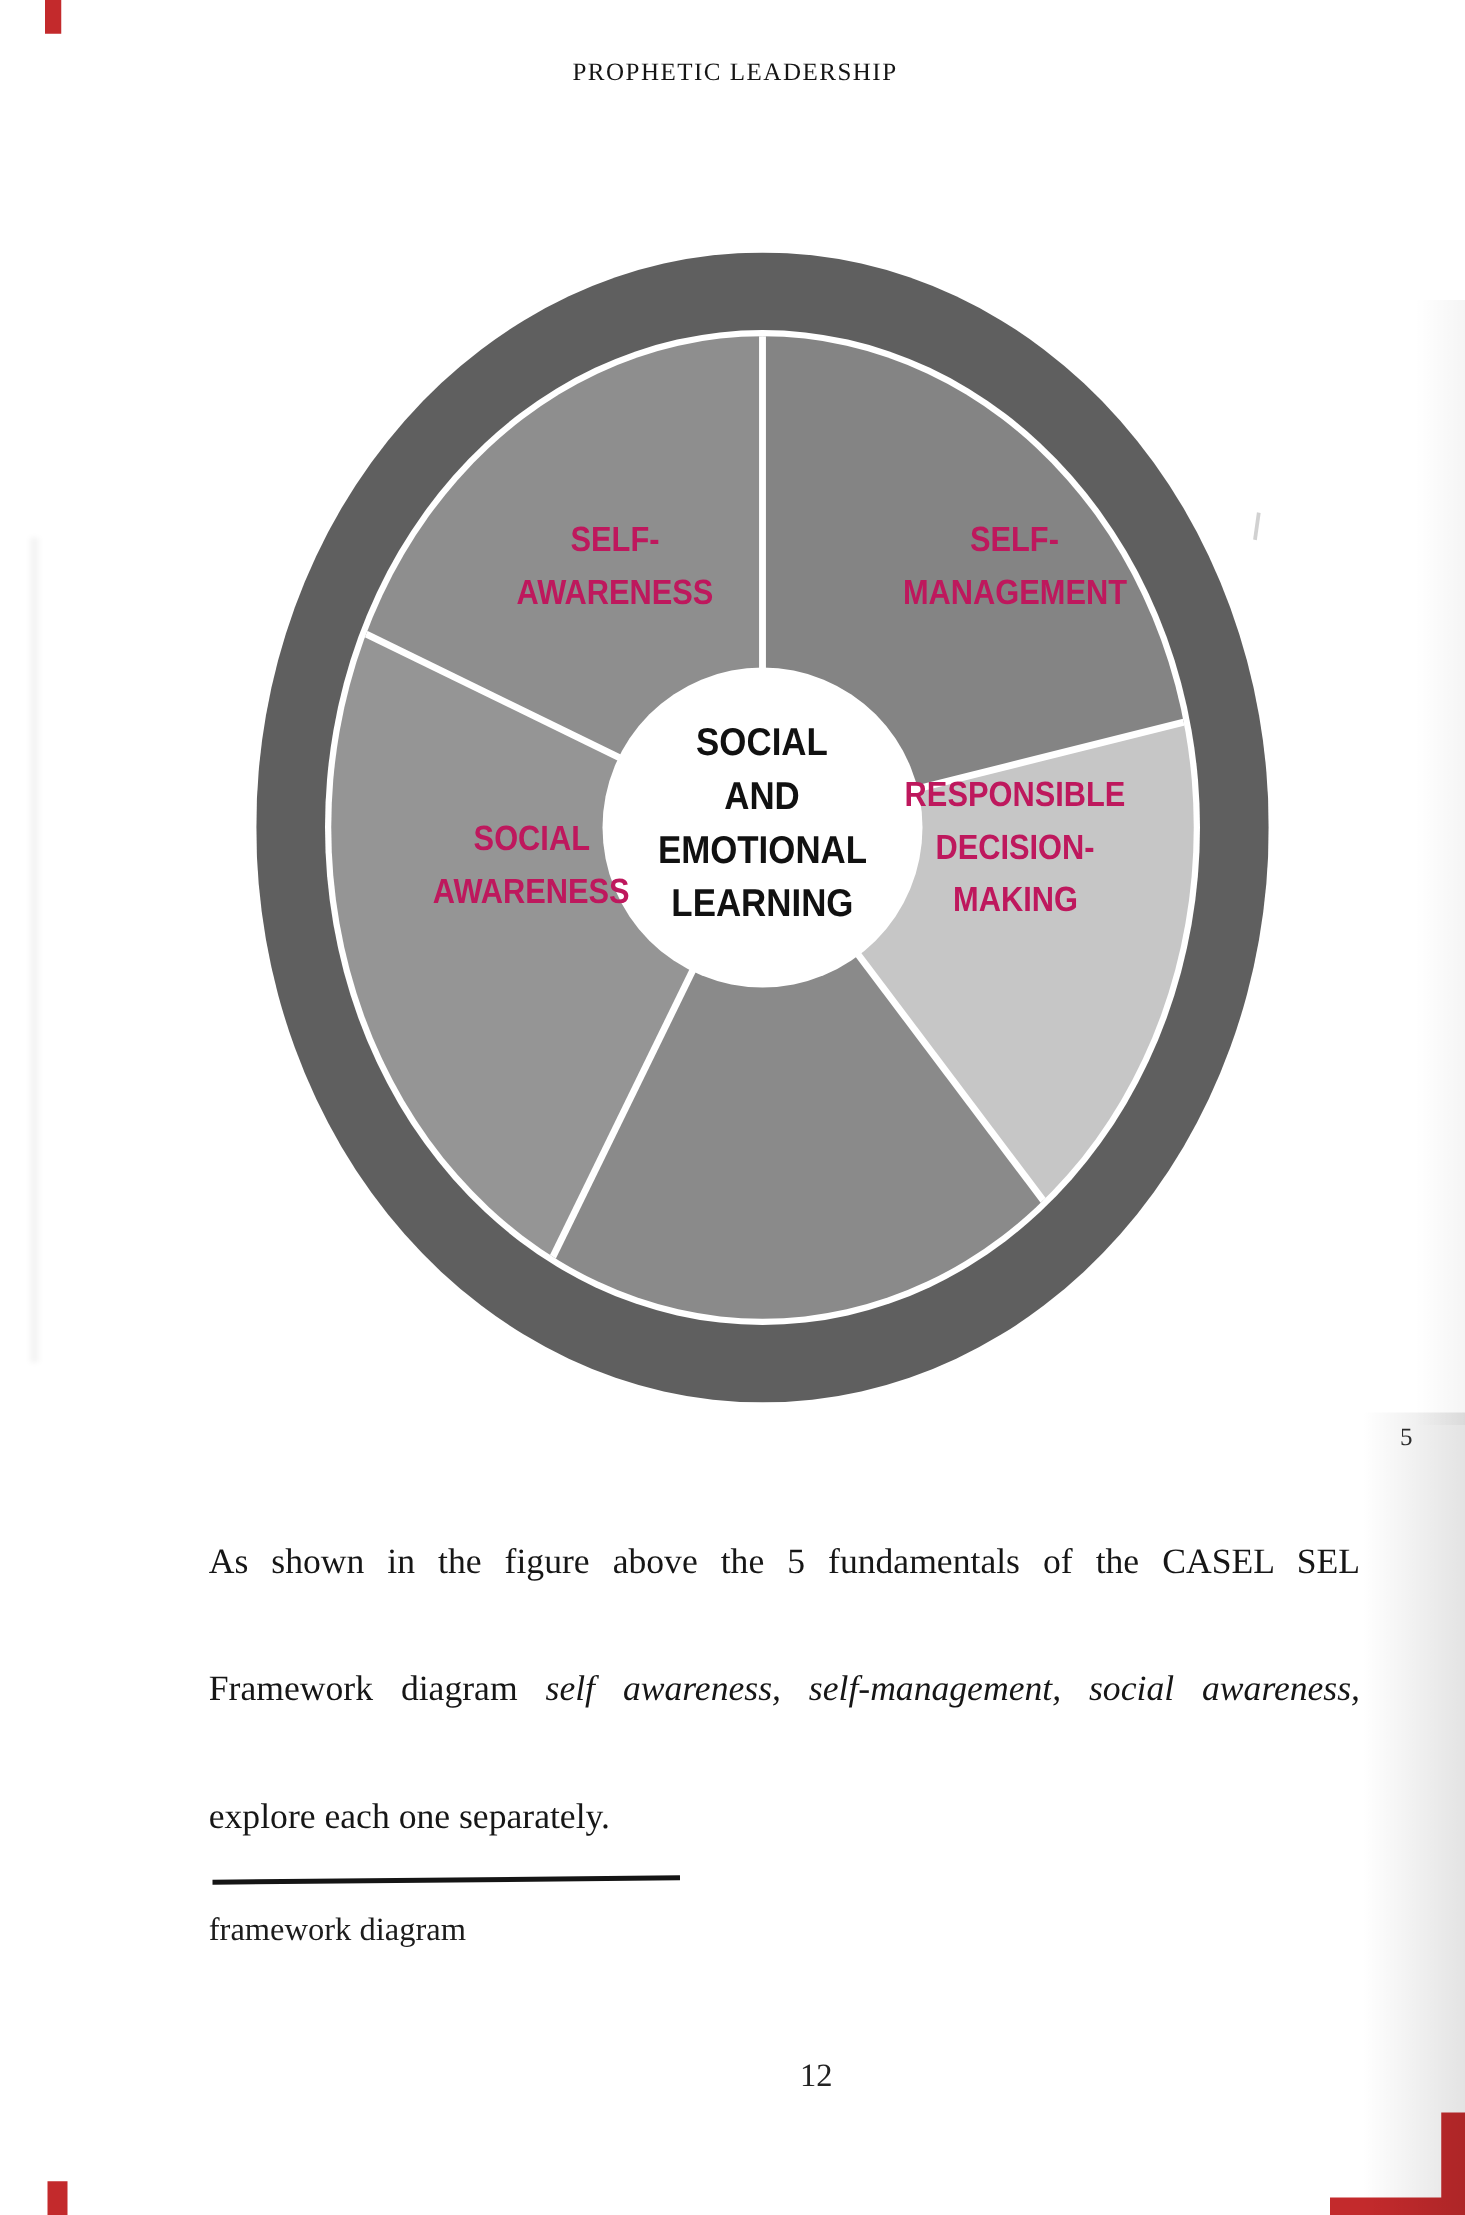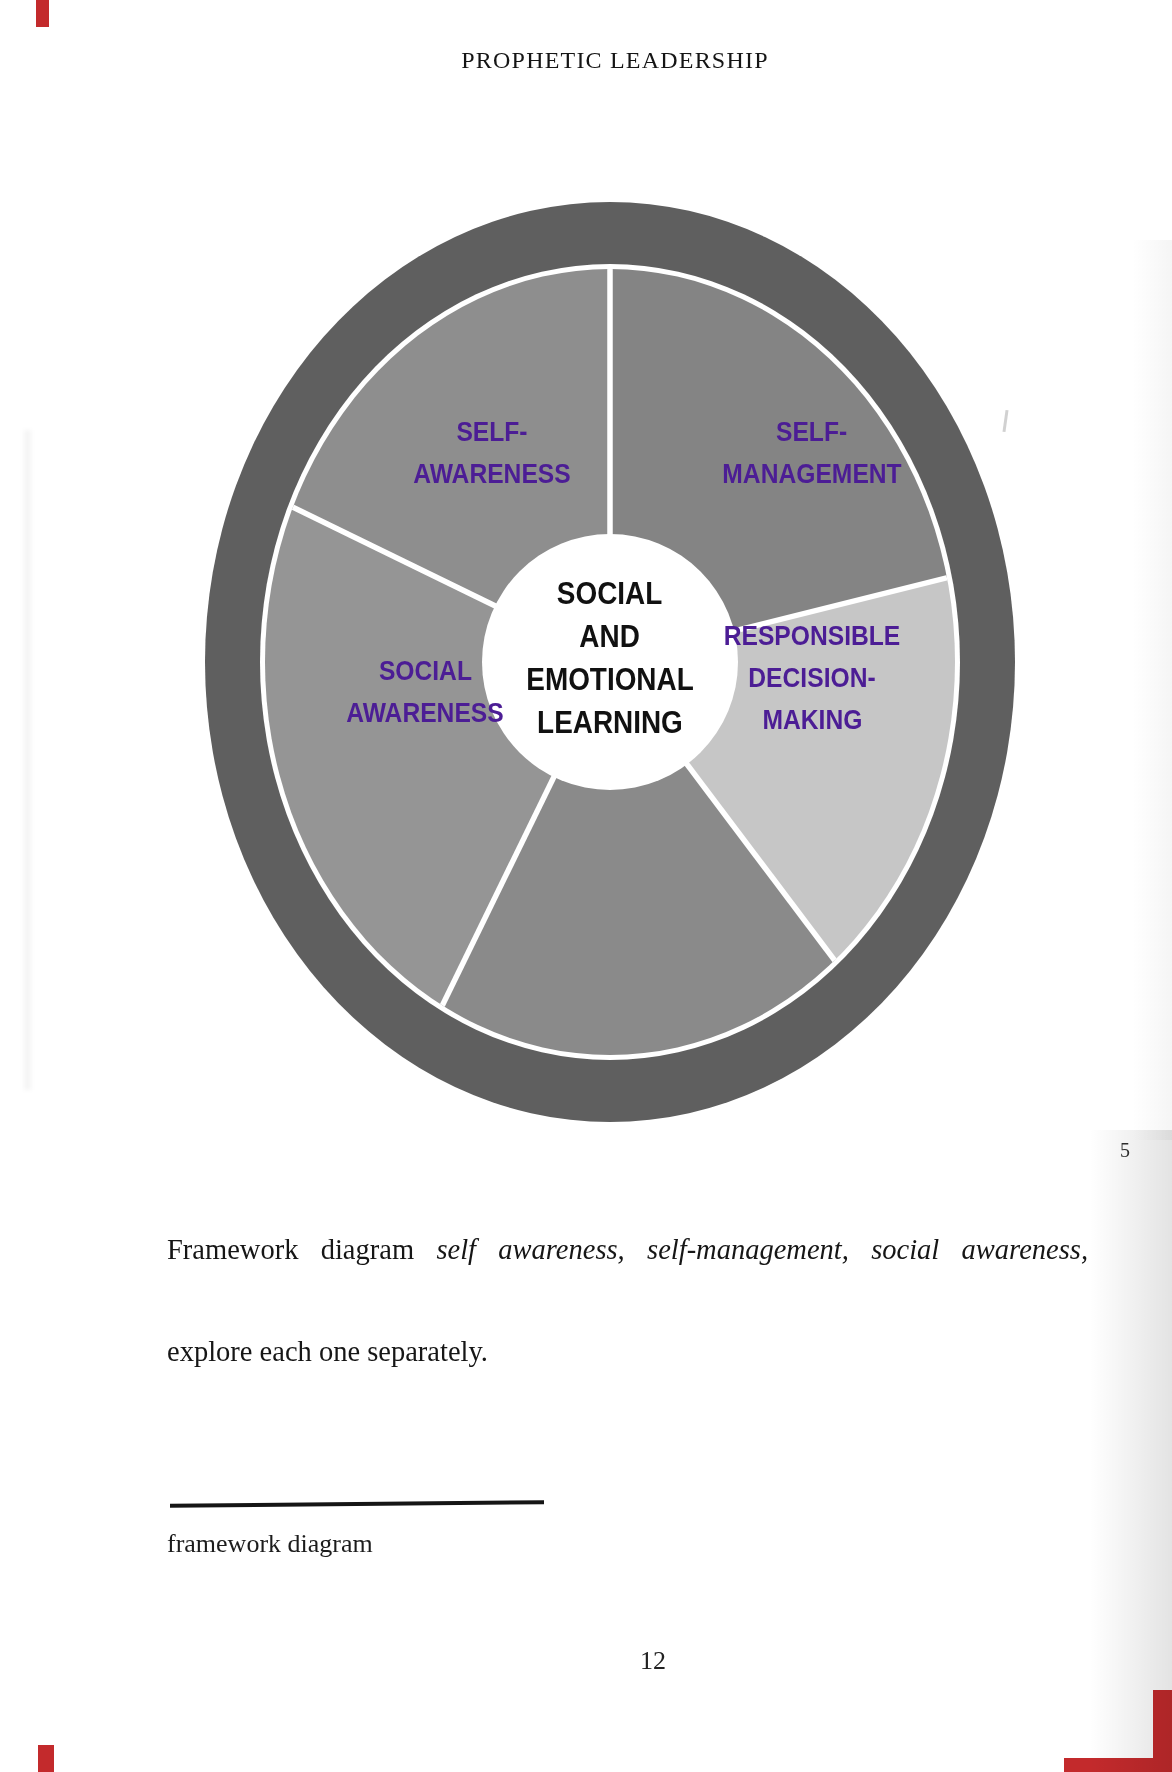--- a/index.html
+++ b/index.html
@@ -6,32 +6,32 @@
   .page{
     position:relative;
     width:1172px;height:1772px;
     background:#ffffff;
     overflow:hidden;
     font-family:"Liberation Serif", serif;
     color:#1b1b1b;
   }
   
   .title{
-    position:absolute;left:615px;top:47px;
+    position:absolute;left:588px;top:47px;
     transform:translateX(-50%);
-    font-size:24px;letter-spacing:1.2px;
+    font-size:20px;letter-spacing:1.2px;
     color:#151515;white-space:nowrap;
   }
   
   .wheel{position:absolute;left:205px;top:202px;width:810px;height:920px;}
   .seg-label{
     position:absolute;transform:translate(-50%,-50%);
     text-align:center;
     font-family:"Liberation Sans", sans-serif;font-weight:bold;
-    color:#4c1d95;font-size:28px;line-height:42px;white-space:nowrap;
+    color:#be185d;font-size:28px;line-height:42px;white-space:nowrap;
   }
   .seg-label .condense{display:inline-block;transform:scaleX(0.88);transform-origin:center;}
   .center-label{
     position:absolute;left:610px;top:658px;transform:translate(-50%,-50%);
     text-align:center;font-family:"Liberation Sans", sans-serif;font-weight:bold;
     color:#111;font-size:31px;line-height:43px;white-space:nowrap;
   }
   .center-label .condense{display:inline-block;transform:scaleX(0.9);transform-origin:center;}
   .copyright{
     position:absolute;left:615px;top:1138px;transform:translateX(-50%);
@@ -149,20 +149,21 @@
     <div><span class="condense">SOCIAL</span></div>
     <div><span class="condense">AND</span></div>
     <div><span class="condense">EMOTIONAL</span></div>
     <div><span class="condense">LEARNING</span></div>
   </div>
 
 
   <div class="side-note">5</div>
 
   <div class="para">
+    <div class="jline"><span>As shown in the figure above the 5 fundamentals of the CASEL SEL</span></div>
     <div class="jline"><span>Framework diagram </span><span class="ital">self awareness, self-management, social awareness,</span></div>
     <div><span>explore each one separately.</span></div>
   </div>
 
   <div class="fn-rule"></div>
   <div class="footnote">
     <div>framework diagram</div>
   </div>
 
   <div class="page-number">12</div>

